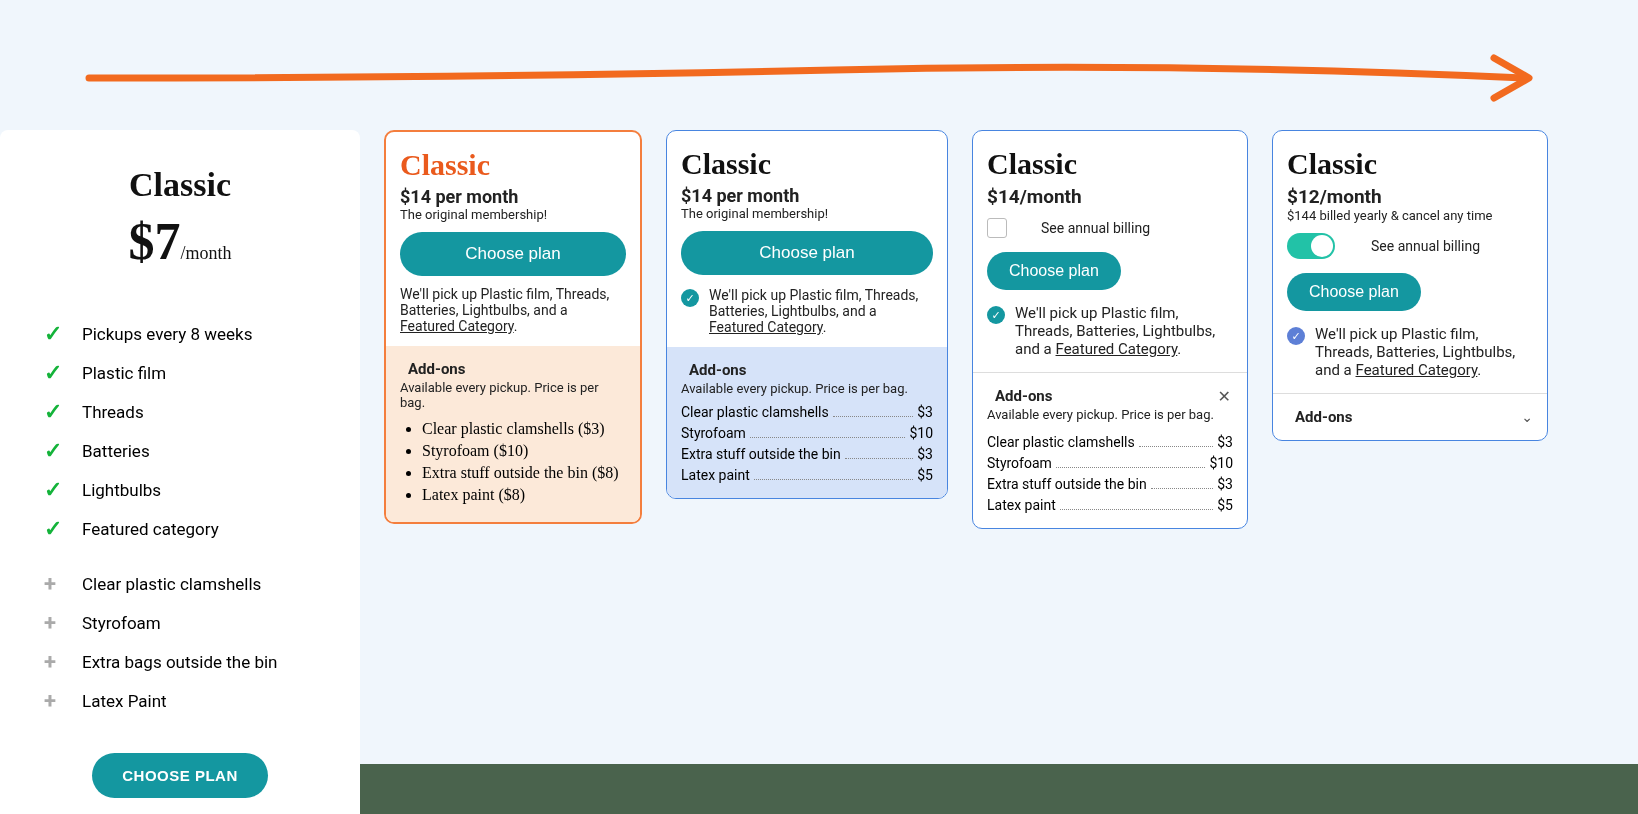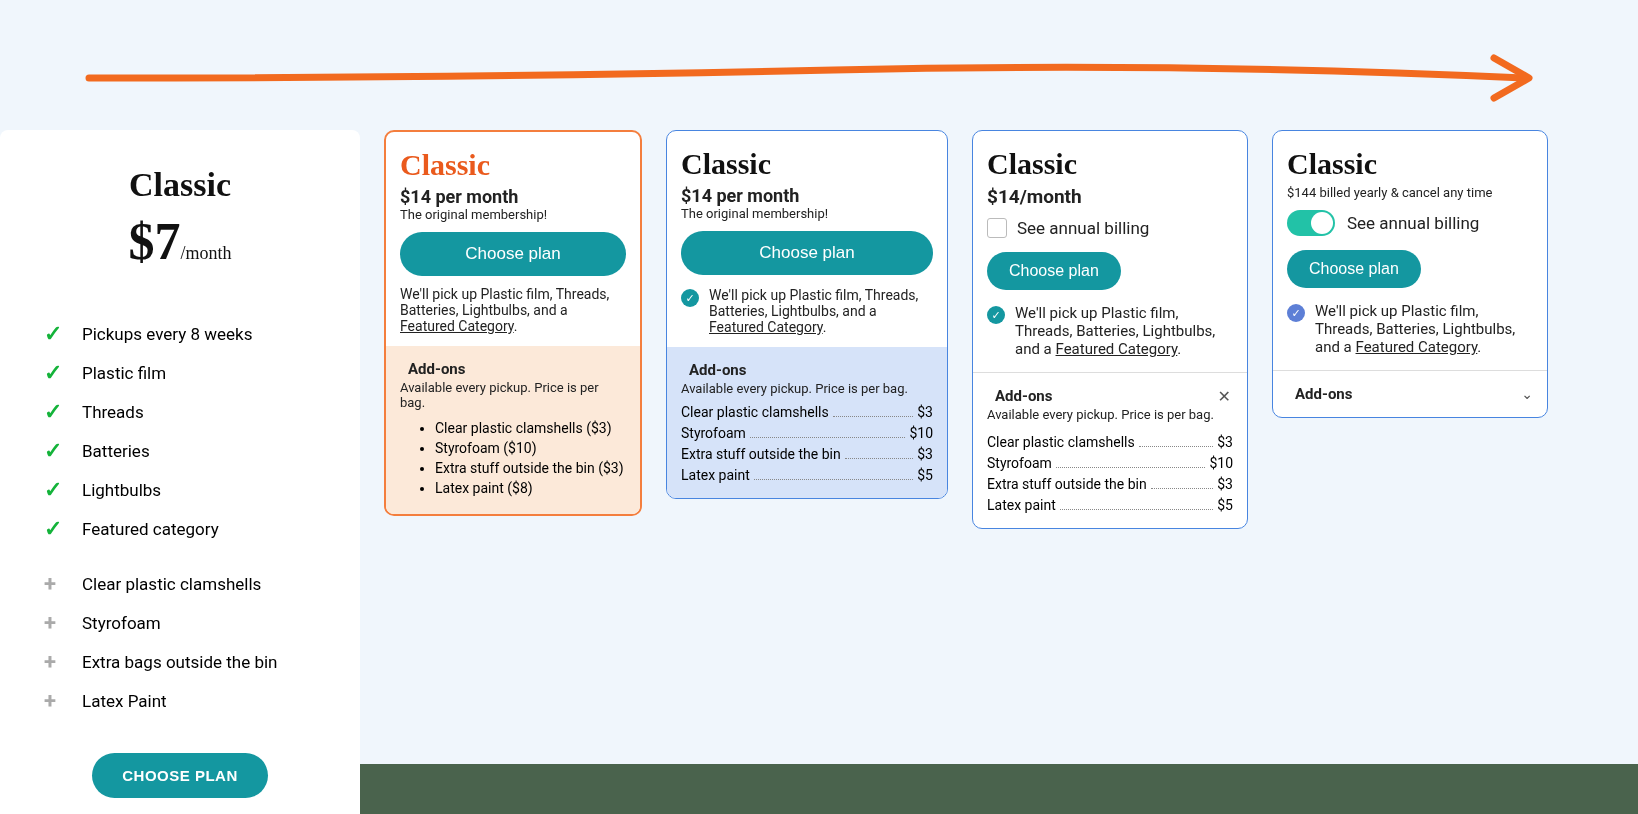--- a/index.html
+++ b/index.html
@@ -149,22 +149,23 @@
       font-weight: 700;
       color: #222;
       margin-left: 8px;
     }
     .addons-sub {
       font-size: 13px;
       color: #222;
       margin-top: 2px;
     }
     .card2 ul {
-      margin: 10px 0 0 35px;
-      font-size: 14px;
+      margin: 10px 0 0 22px;
+      font-size: 16px;
+      font-family: Liberation Serif, serif;
     }
     .card2 ul li {
       margin-bottom: 4px;
     }
     
     .card3 {
       border: 1px solid #4885e0;
       border-radius: 10px;
       width: 282px;
       overflow: hidden;
@@ -263,22 +264,23 @@
       margin-bottom: 14px;
     }
     .checkbox {
       width: 20px;
       height: 20px;
       border: 1px solid #bbb;
       border-radius: 3px;
       background: #fff;
     }
     .checkbox-label {
-      font-size: 17px;
-      color: #222;
+      font-size: 14px;
+      color: #222;
+      margin-left: 24px;
     }
     .btn-teal.small {
       padding: 10px 22px;
       font-size: 16px;
       display: inline-block;
     }
     .card4 .desc-text {
       font-size: 15px;
       color: #222;
     }
@@ -449,21 +451,21 @@
       <div class="desc">
         <span>We'll pick up Plastic film, Threads, Batteries, Lightbulbs, and a </span><u>Featured Category</u><span>.</span>
       </div>
     </div>
     <div class="addons-sec">
       <div class="addons-title">Add-ons</div>
       <div class="addons-sub">Available every pickup. Price is per bag.</div>
       <ul>
         <li>Clear plastic clamshells ($3)</li>
         <li>Styrofoam ($10)</li>
-        <li>Extra stuff outside the bin ($3)</li>
+        <li>Extra stuff outside the bin ($8)</li>
         <li>Latex paint ($8)</li>
       </ul>
     </div>
   </div>
 
   <div class="card3">
     <div class="top">
       <div class="title">Classic</div>
       <div class="price">$14 per month</div>
       <div class="tagline">The original membership!</div>
@@ -542,20 +544,21 @@
       </div>
     <div class="dotted-row">
         <span class="label">Latex paint</span>
         <span class="dots"></span>
         <span class="price-val">$5</span>
       </div>
   </div>
 
   <div class="card5">
     <div class="title">Classic</div>
+    <div class="price">$12/month</div>
     <div class="sub">$144 billed yearly &amp; cancel any time</div>
     <div class="toggle-row">
       <div class="toggle">
           <div class="knob"></div>
         </div>
       <div class="checkbox-label">See annual billing</div>
     </div>
     <button class="btn-teal small">Choose plan</button>
     <div class="desc-row" style="margin-top:14px">
       <div class="circle-check blue">✓</div>

